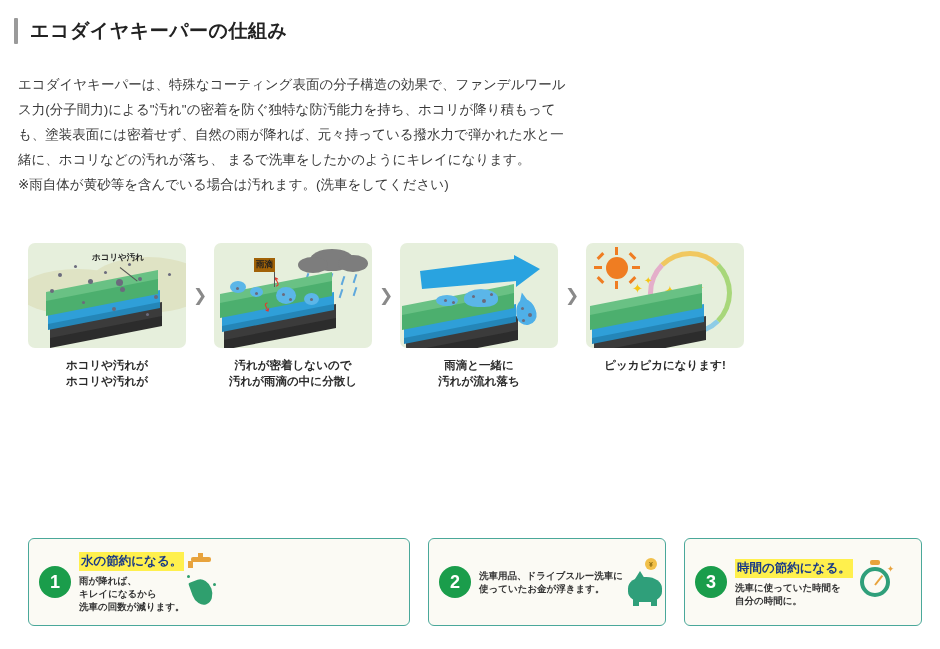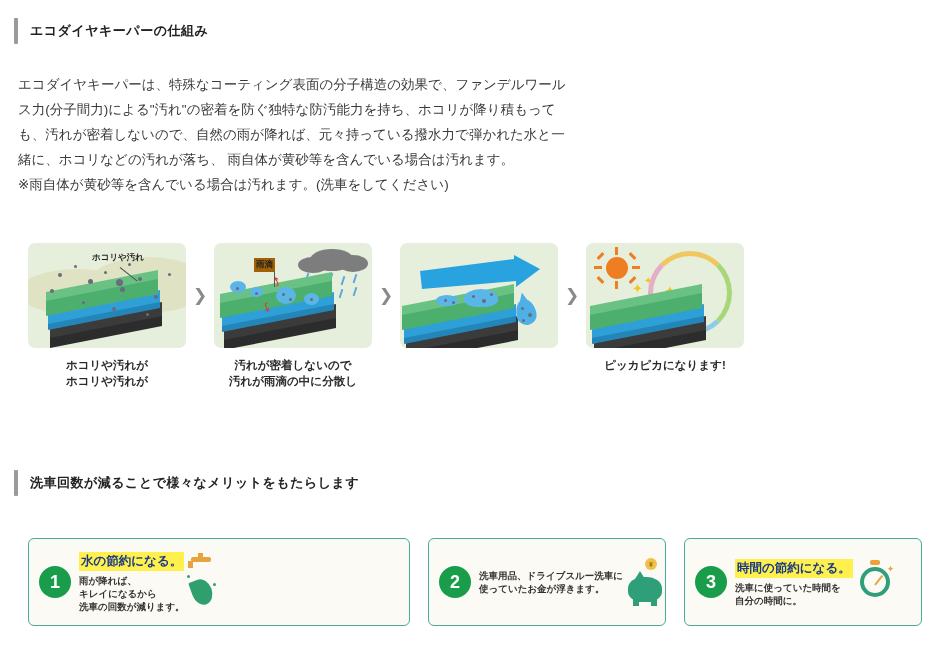--- a/index.html
+++ b/index.html
@@ -16,21 +16,21 @@
   
   .section-head{
     display:flex;align-items:center;
     position:absolute;
   }
   .head-bar{
     width:4px;height:26px;background:#9a9a9a;
     margin-right:12px;flex:none;border-radius:1px;
   }
   .head-text{
-    font-size:13px;font-weight:bold;color:#222222;
+    font-size:19px;font-weight:bold;color:#222222;
     letter-spacing:.5px;white-space:nowrap;
   }
 
   
   .intro{
     position:absolute;left:18px;top:72px;width:680px;
     font-size:13.5px;line-height:25px;color:#3a3a3a;
   }
   .intro div{white-space:nowrap;}
 
@@ -183,22 +183,22 @@
 <div class="page">
 
   <div class="section-head" style="left:14px;top:18px;">
     <div class="head-bar"></div>
     <div class="head-text">エコダイヤキーパーの仕組み</div>
   </div>
 
   <div class="intro">
     <div>エコダイヤキーパーは、特殊なコーティング表面の分子構造の効果で、ファンデルワール</div>
     <div>ス力(分子間力)による"汚れ"の密着を防ぐ独特な防汚能力を持ち、ホコリが降り積もって</div>
-    <div>も、汚れが密着しないので、自然の雨が降れば、元々持っている撥水力で弾かれた水と一</div>
-    <div>緒に、ホコリなどの汚れが落ち、 雨自体が黄砂等を含んでいる場合は汚れます。</div>
+    <div>も、塗装表面には密着せず、自然の雨が降れば、元々持っている撥水力で弾かれた水と一</div>
+    <div>緒に、ホコリなどの汚れが落ち、 まるで洗車をしたかのようにキレイになります。</div>
     <div>※雨自体が黄砂等を含んでいる場合は汚れます。(洗車をしてください)</div>
   </div>
 
   <div class="strip">
 
     <div class="step">
       <div class="panel">
         <div class="cloudshape" style="left:-10px;top:26px;width:120px;height:46px;"></div>
         <div class="cloudshape" style="left:60px;top:14px;width:120px;height:56px;"></div>
         <div class="slab" style="left:18px;top:14px;width:120px;height:90px;">
@@ -298,20 +298,24 @@
         <div class="dust" style="left:44px;top:56px;width:3px;height:3px;"></div>
         <div class="dust" style="left:52px;top:58px;width:3px;height:3px;"></div>
         <div class="dust" style="left:72px;top:52px;width:3px;height:3px;"></div>
         <div class="dust" style="left:82px;top:56px;width:4px;height:4px;"></div>
         <div class="dust" style="left:90px;top:50px;width:3px;height:3px;"></div>
         <div class="teardrop" style="left:116px;top:56px;"></div>
         <div class="dust" style="left:121px;top:64px;width:3px;height:3px;"></div>
         <div class="dust" style="left:128px;top:70px;width:4px;height:4px;"></div>
         <div class="dust" style="left:122px;top:76px;width:3px;height:3px;"></div>
       </div>
+      <div class="cap">
+        <div>雨滴と一緒に</div>
+        <div>汚れが流れ落ち</div>
+      </div>
     </div>
 
     <div class="chev">❯</div>
 
     <div class="step">
       <div class="panel">
         <div class="rainbow" style="left:62px;top:8px;"></div>
         <div class="sun" style="left:20px;top:14px;"></div>
         <div class="ray" style="left:29px;top:4px;width:3px;height:8px;"></div>
         <div class="ray" style="left:29px;top:38px;width:3px;height:8px;"></div>
@@ -336,24 +340,20 @@
         </div>
       </div>
       <div class="cap">
         <div>ピッカピカになります!</div>
         <div></div>
       </div>
     </div>
 
   </div>
 
-  <div class="section-head" style="left:14px;top:470px;">
-    <div class="head-bar"></div>
-    <div class="head-text">洗車回数が減ることで様々なメリットをもたらします</div>
-  </div>
 
   <div class="cards">
 
     <div class="card card1">
       <div class="num">1</div>
       <div class="cardtxt">
         <div class="ctitle">水の節約になる。</div>
         <div class="cbody">雨が降れば、</div>
         <div class="cbody">キレイになるから</div>
         <div class="cbody">洗車の回数が減ります。</div>

